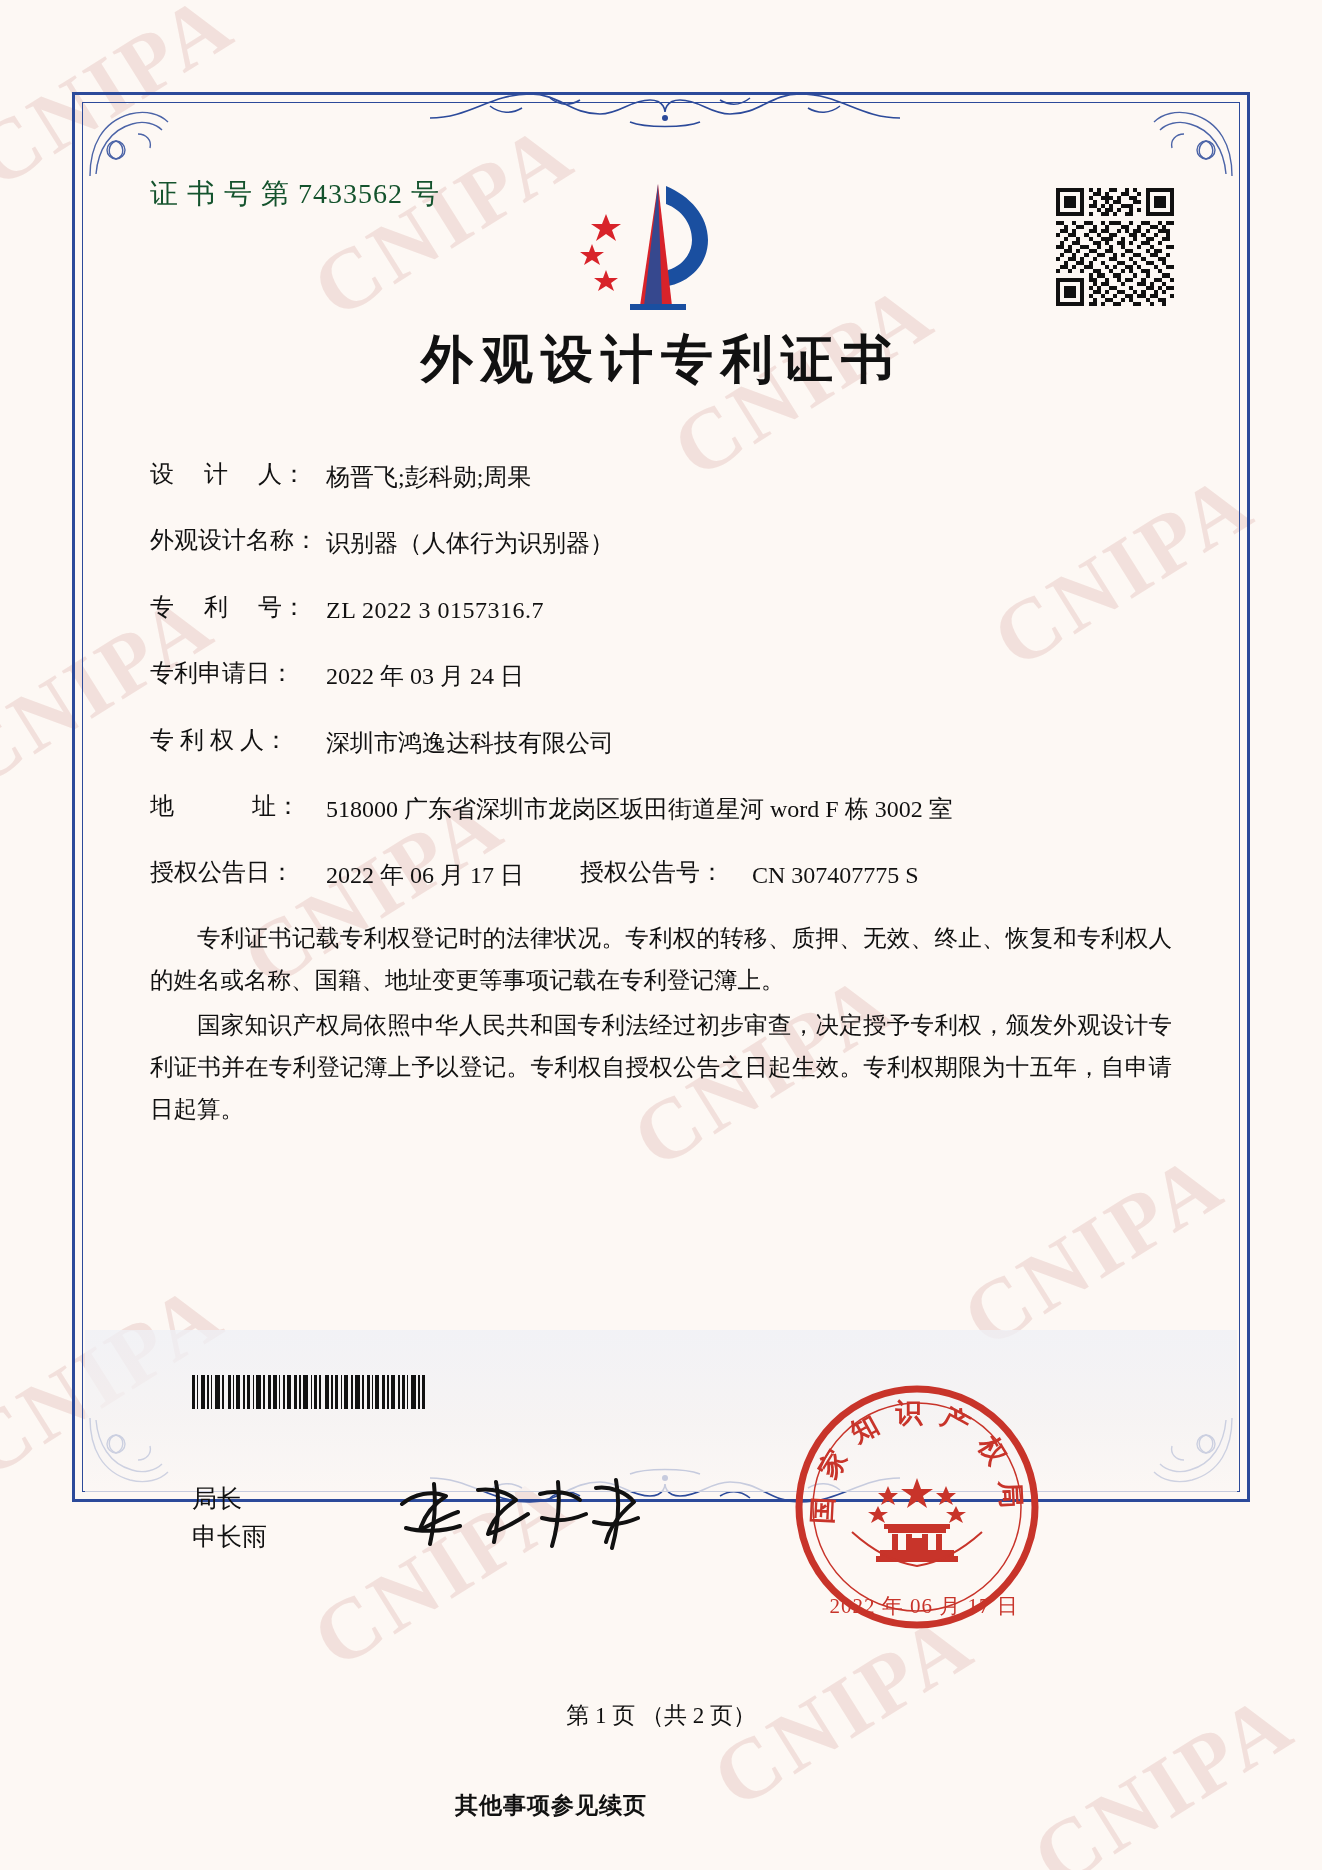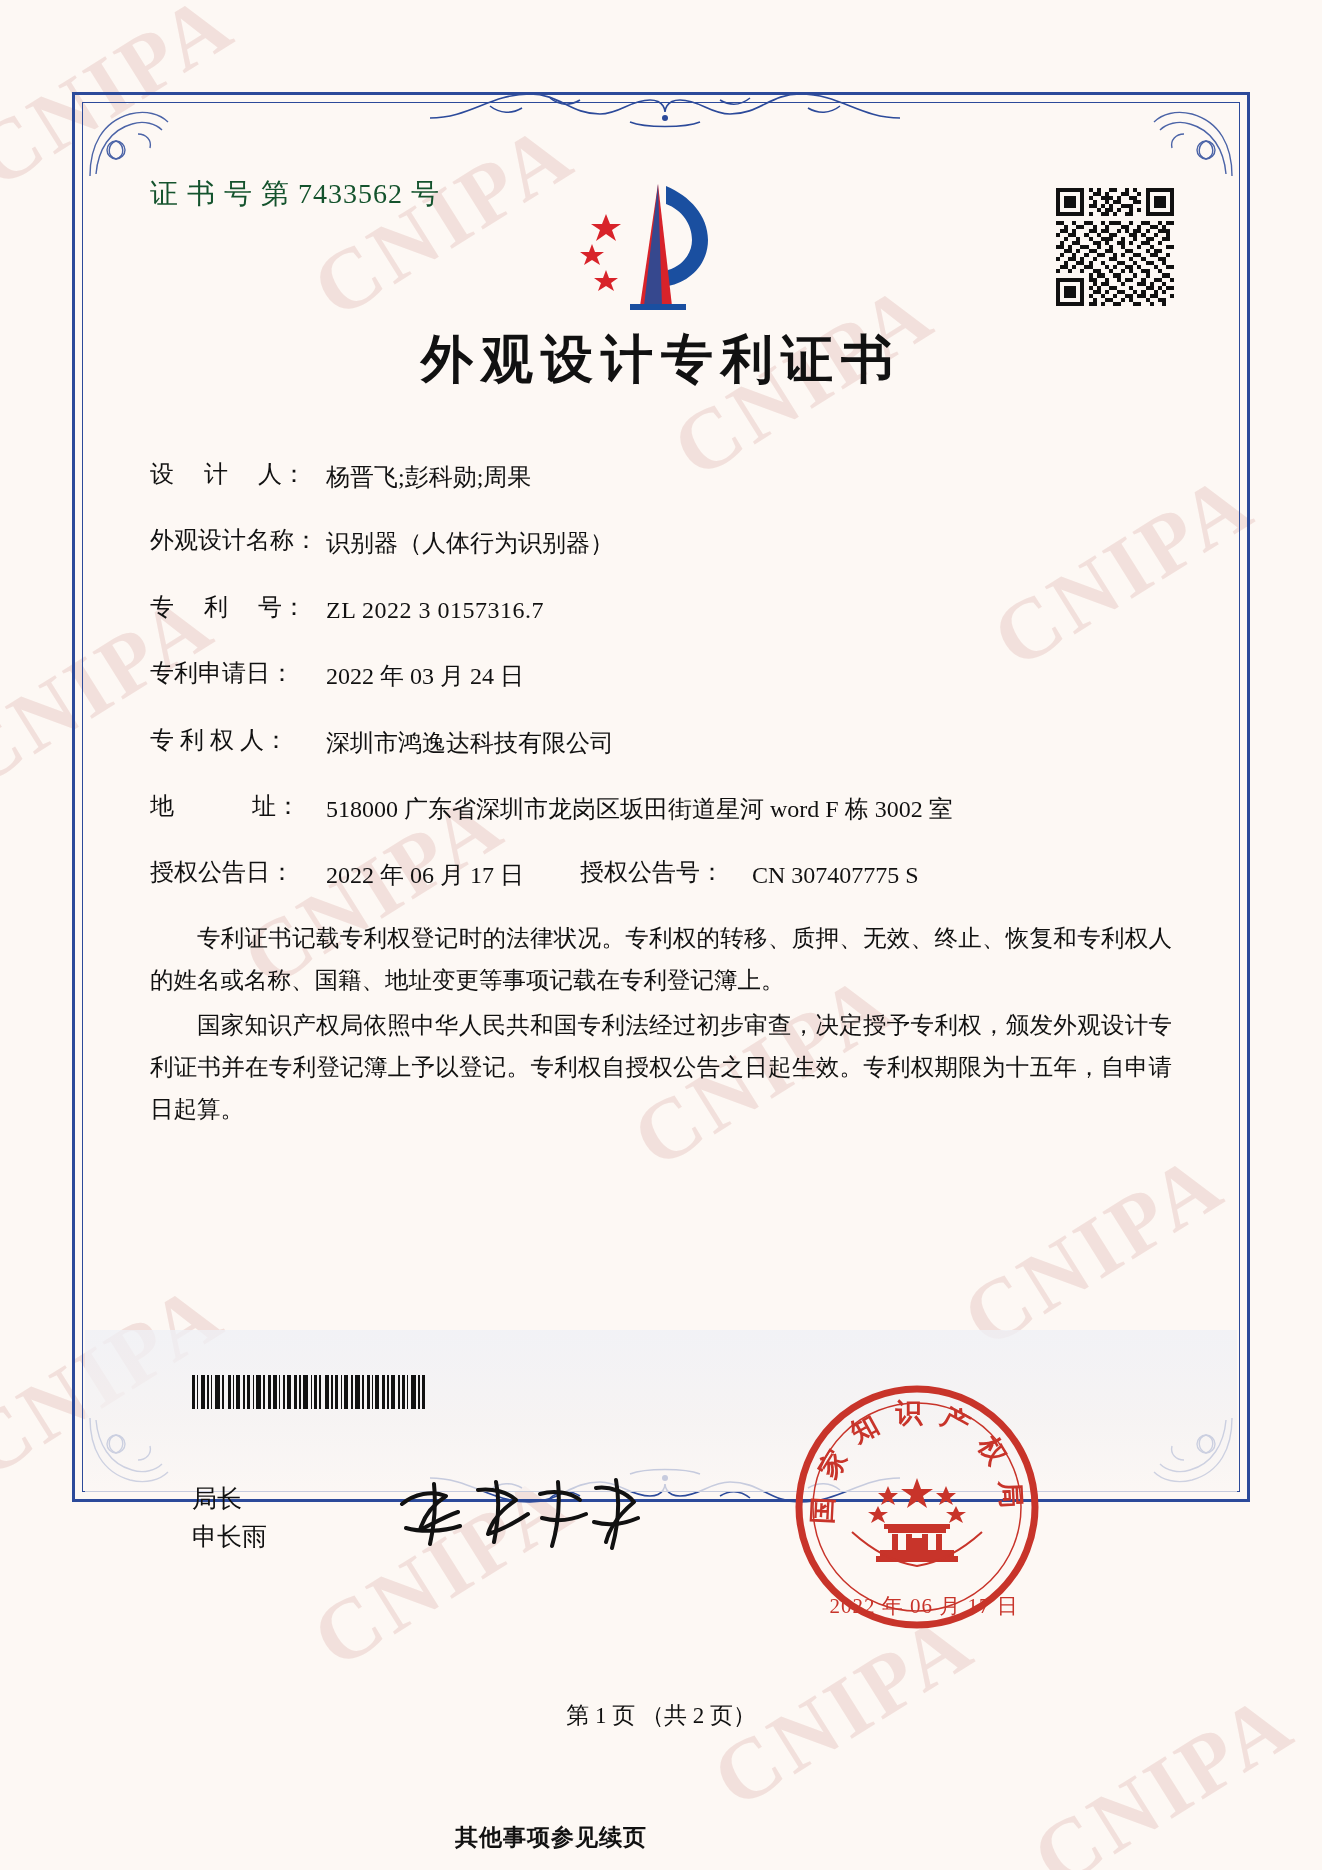--- a/index.html
+++ b/index.html
@@ -239,21 +239,20 @@
   }
   .footer-note {
     position: absolute;
     left: 0; top: 1790px;
     width: 1102px;
     text-align: center;
     font-size: 23px;
     font-weight: bold;
     color: #111;
     letter-spacing: 1px;
-    margin-top: 32px;
   }
 </style>
 </head>
 <body>
 
 <div class="page">
 
   <div class="watermark-layer">
     <div class="wm w1">CNIPA</div>
     <div class="wm w2">CNIPA</div>

